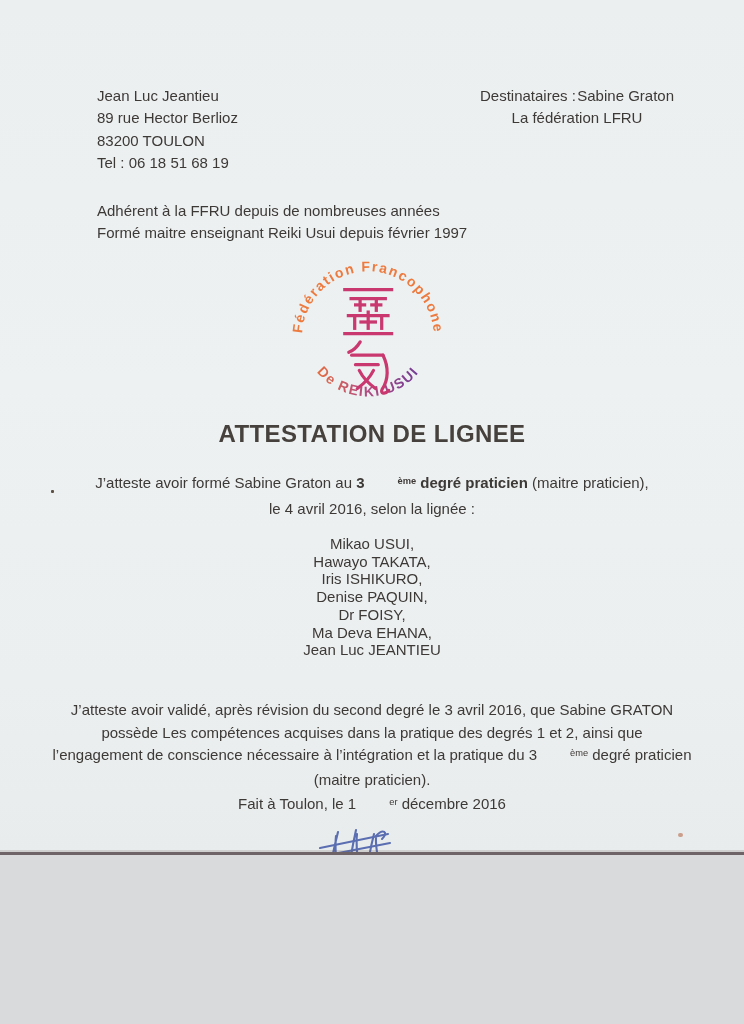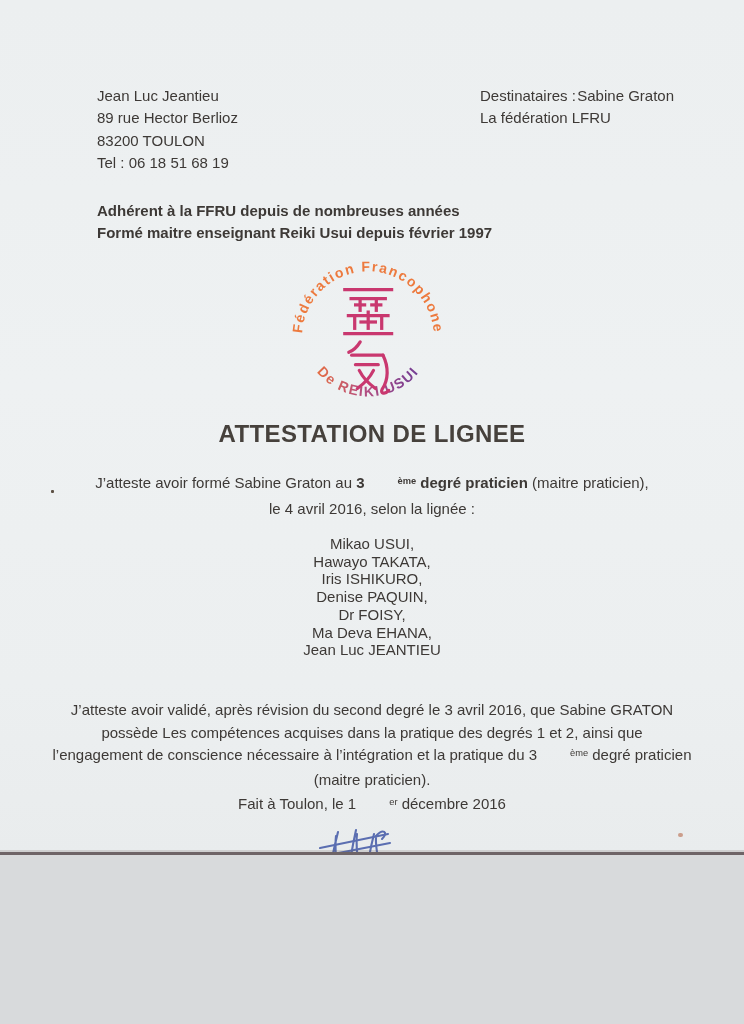--- a/index.html
+++ b/index.html
@@ -11,22 +11,22 @@
   }
   .abs { position:absolute; }
   .centered { left:0; right:0; text-align:center; }
   .body-text { font-size:15px; line-height:22.4px; }
   .sup { font-size:0.62em; vertical-align:baseline; position:relative; top:-0.45em;margin-left:33px; }
   .b { font-weight:bold; }
 
   #sender { left:97px; top:85px; }
   #recipients { left:464px; top:85px; width:194px;margin-left:16px; }
   #recipients .r1 { display:flex; justify-content:space-between; }
-  #recipients .r2 { text-align:left; }
-  #credentials { left:97px; top:200px;font-weight:bold; }
+  #recipients .r2 { text-align:center; }
+  #credentials { left:97px; top:200px; }
 
   #logo { left:288px; top:254px; width:160px; height:164px; }
 
   #doc-title { top:420px; font-size:24px; font-weight:bold; letter-spacing:0.4px; color:#46413c; }
 
   #att1 { top:471px; font-size:15px; line-height:23px; }
   #lineage { top:535px; font-size:15px; line-height:17.7px; }
   #att2 { top:699px; font-size:15px; line-height:22.6px; }
   #closing { top:795px; font-size:15px; }
 

